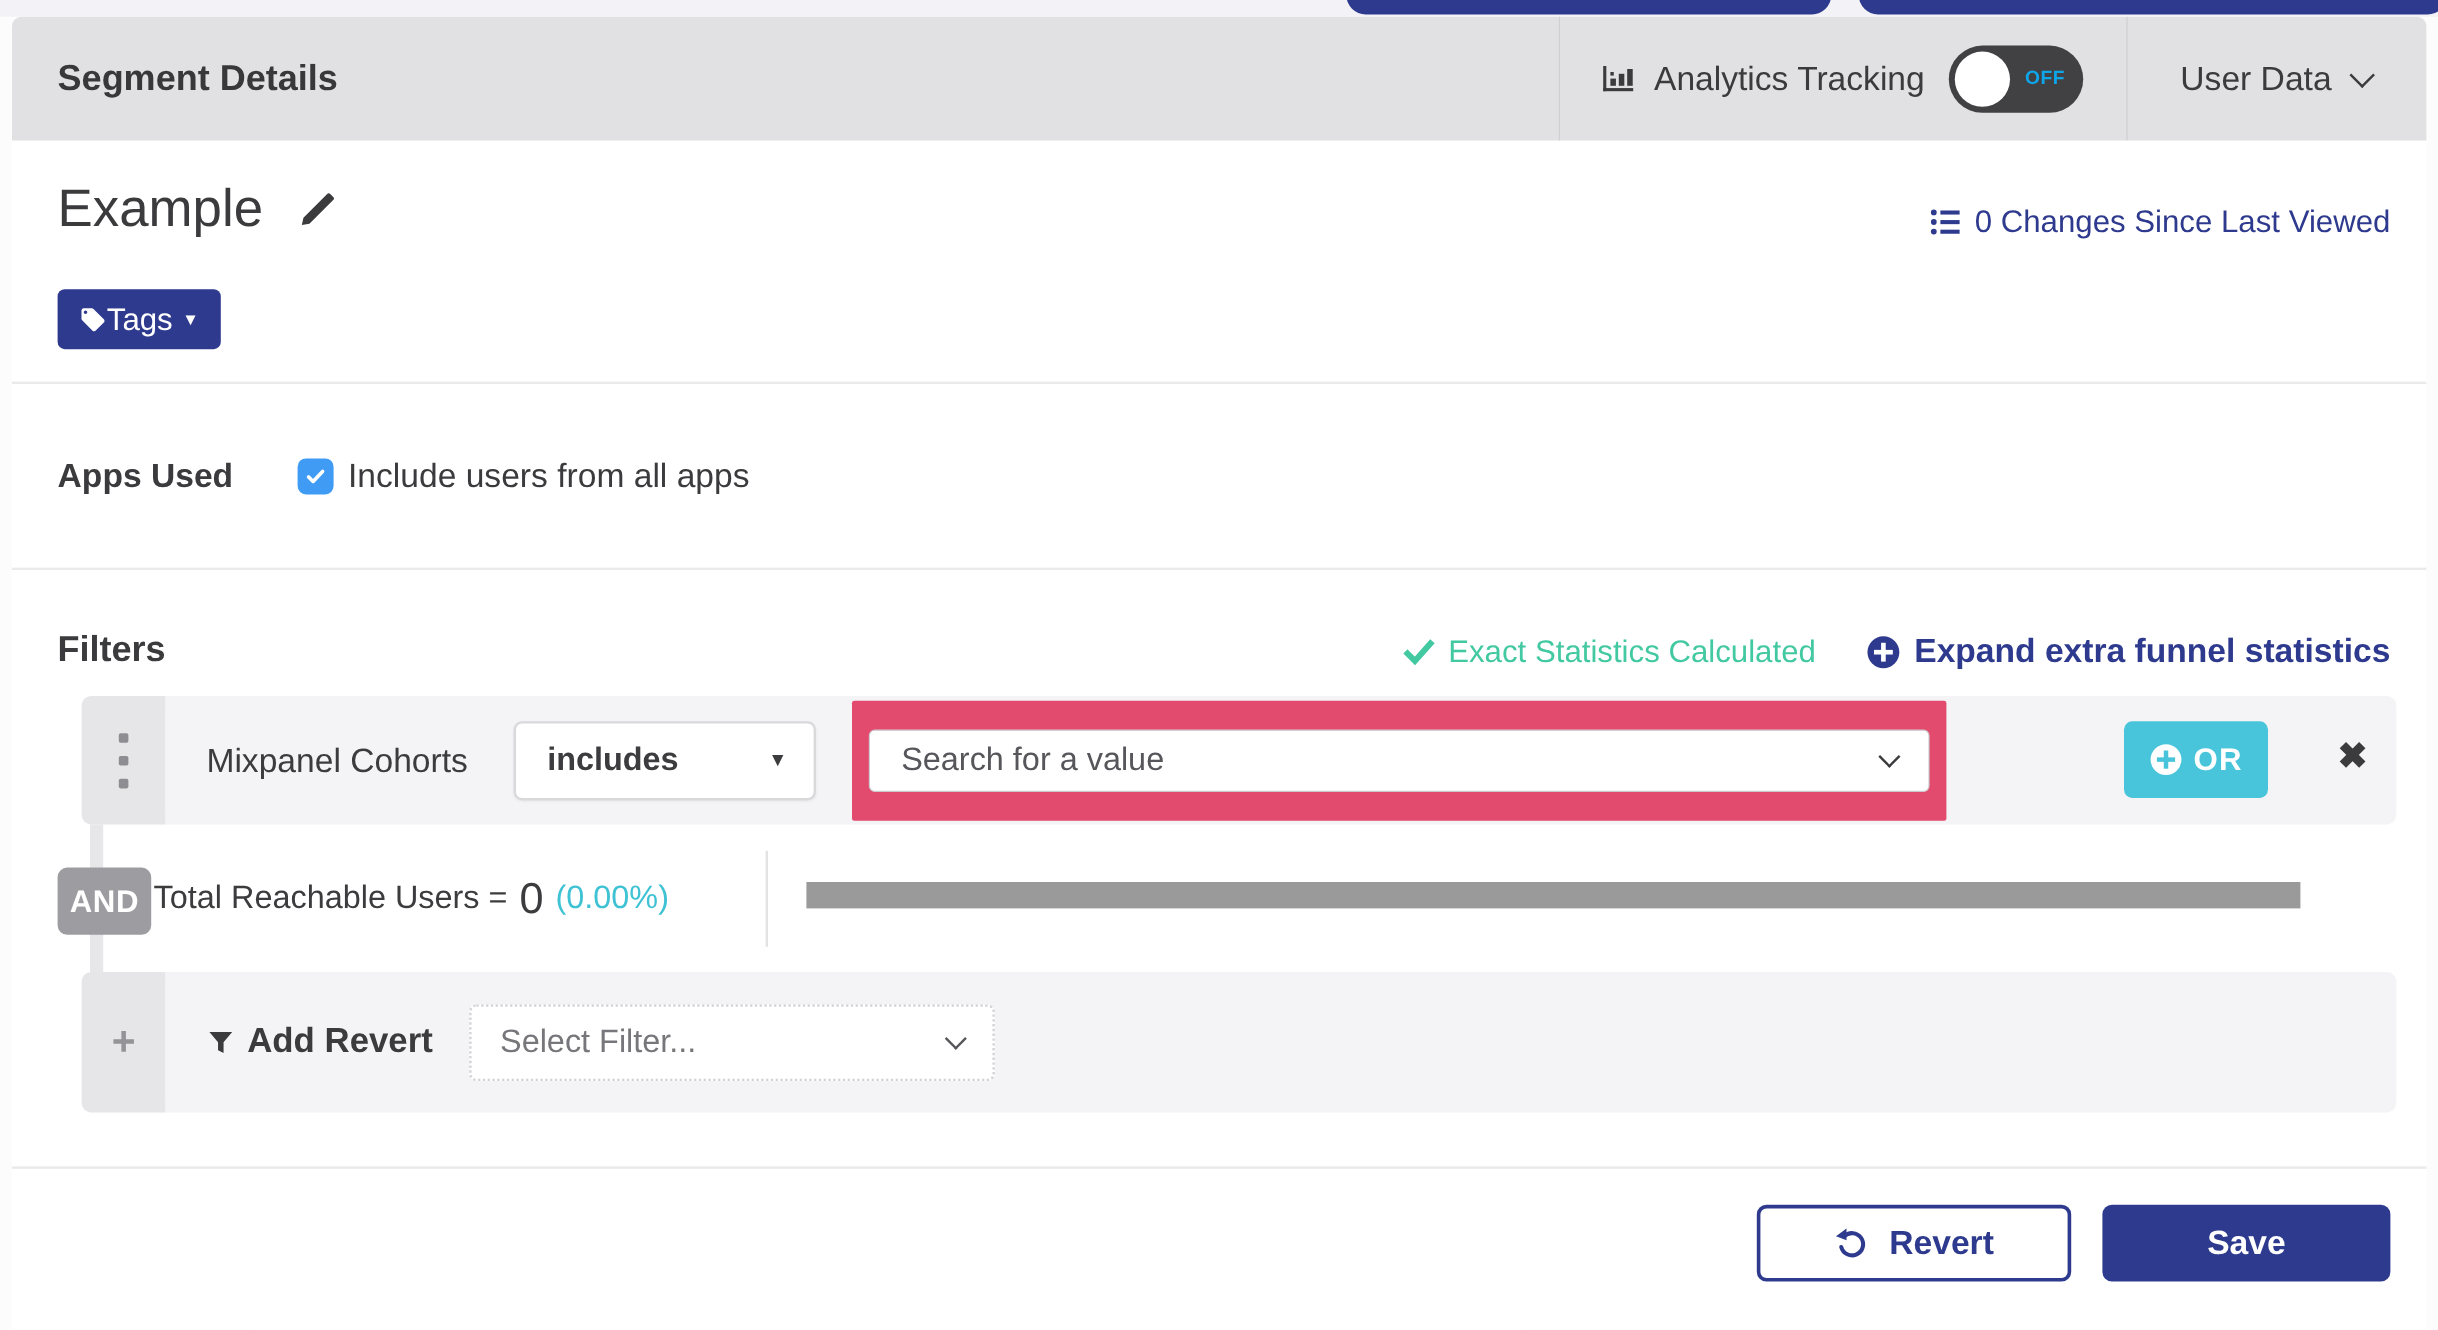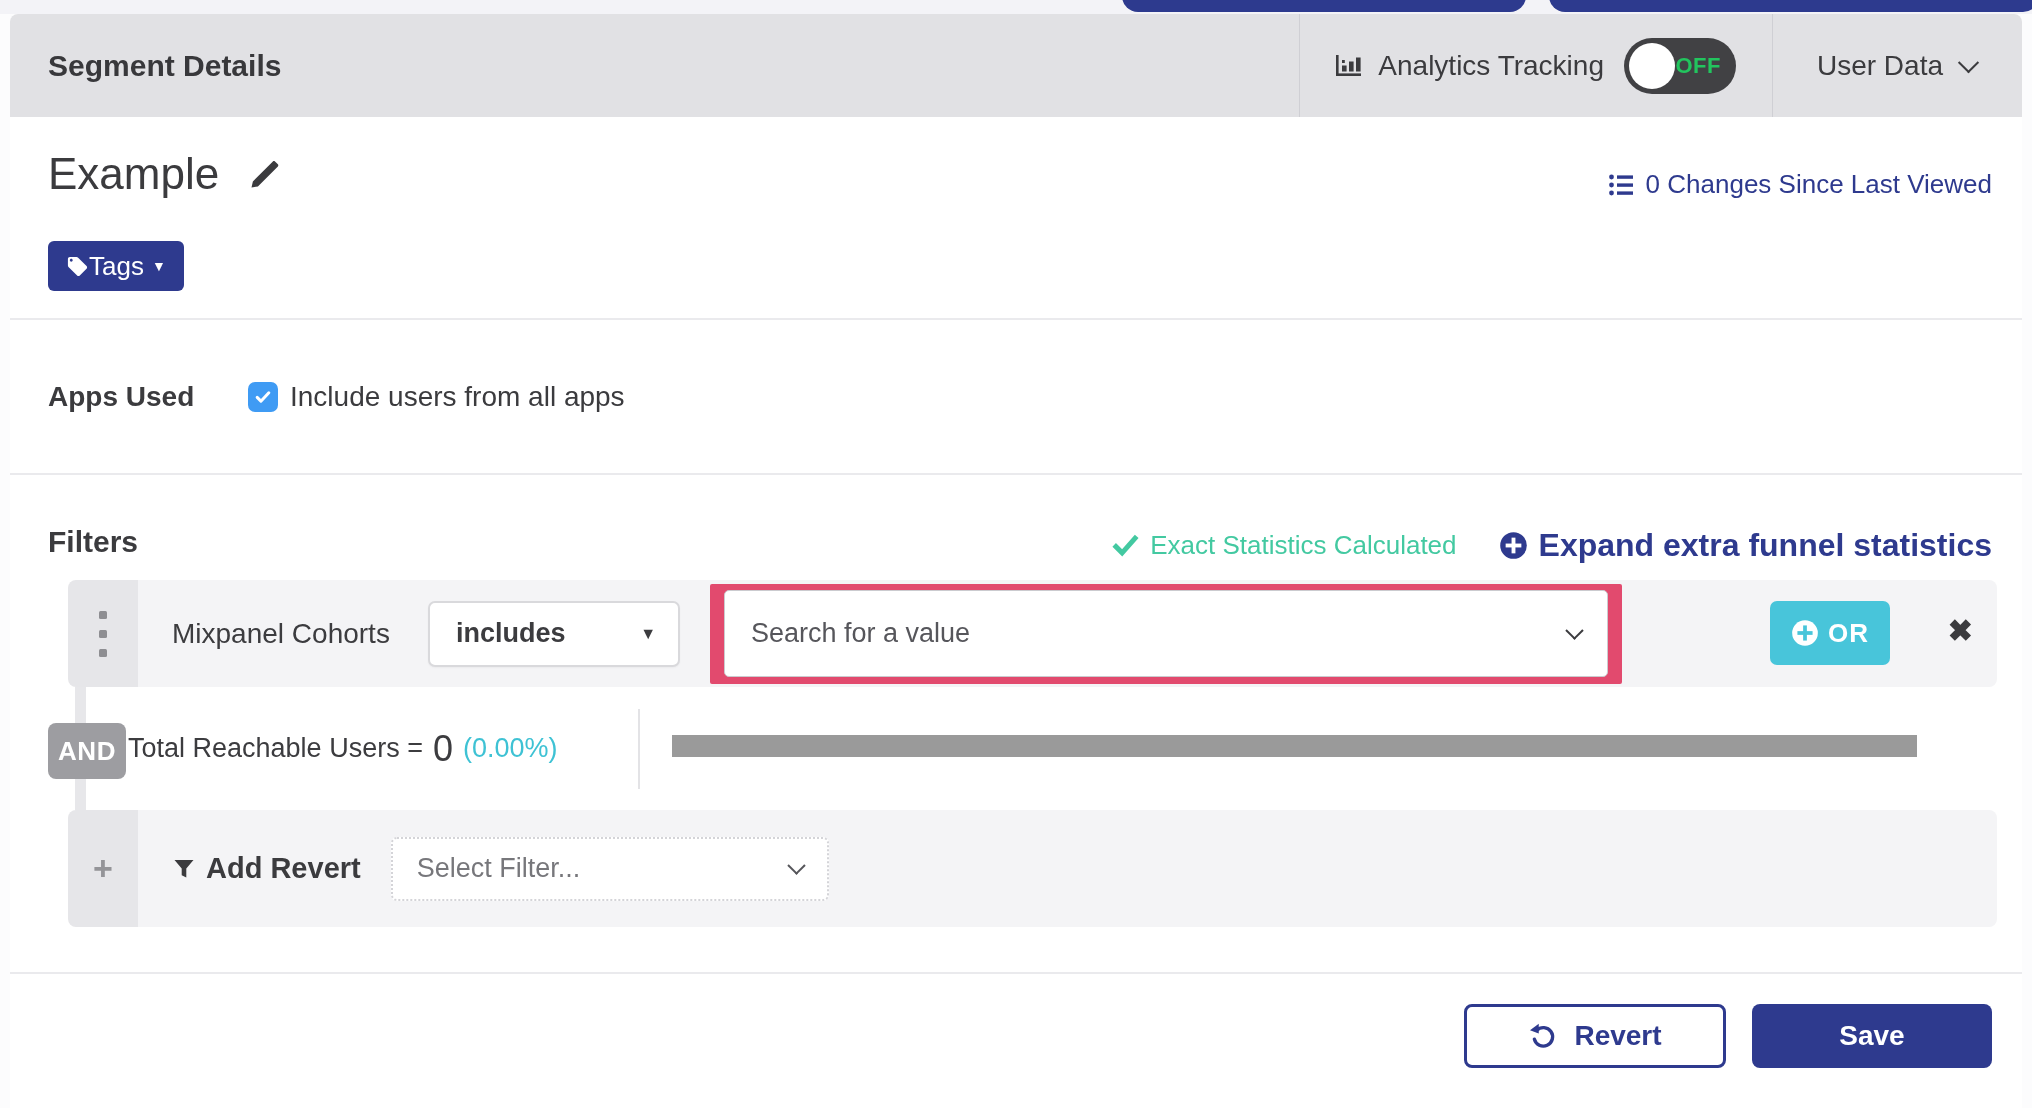--- a/index.html
+++ b/index.html
@@ -17,21 +17,21 @@
   #hdr { position:relative; height:103px; background:#e1e1e4; border-radius:8px 8px 0 0; display:flex; align-items:center; }
   #hdr .title { margin-left:38px; font-size:30px; font-weight:bold; color:#38383b; }
   #hdr .spacer { flex:1; }
   .hdr-group { height:100%; display:flex; align-items:center; border-left:1px solid #cfcfd4; }
   #grp-analytics { padding:0 36px 0 32px; }
   #grp-userdata { padding:0 46px 0 44px; }
   #grp-analytics .lbl { font-size:28px; margin-left:14px; color:#3b3b3e; }
   #grp-userdata .lbl { font-size:28px; color:#3b3b3e; }
   .toggle { margin-left:20px; width:112px; height:56px; background:#414144; border-radius:28px; position:relative; cursor:pointer; }
   .toggle .knob { position:absolute; left:5px; top:5px; width:46px; height:46px; border-radius:50%; background:#ffffff; }
-  .toggle .state { position:absolute; right:15px; top:0; height:52px; line-height:56px; color:#22c55e; font-size:22px; font-weight:bold; letter-spacing:.5px; }
+  .toggle .state { position:absolute; right:15px; top:0; height:52px; line-height:56px; color:#0ea5e9; font-size:16px; font-weight:bold; letter-spacing:.5px; }
   .chev { display:inline-block; width:15px; height:15px; border-right:2.6px solid #3b3b3e; border-bottom:2.6px solid #3b3b3e; transform:rotate(45deg) translate(-2px,-2px); }
   #grp-userdata .chev { margin-left:18px; }
 
   
   #sect-title { position:relative; height:203px; border-bottom:2px solid #eaeaed; }
   #seg-name-row { position:absolute; left:38px; top:32px; display:flex; align-items:center; gap:28px; }
   #seg-name { font-size:44px; font-weight:400; color:#3b3b3e; }
   #changes-link { position:absolute; right:30px; top:52px; display:flex; align-items:center; gap:12px; color:#2e3a8e; font-size:26px; cursor:pointer; }
   #tags-btn { position:absolute; left:38px; top:124px; height:50px; padding:0 18px; background:#2e3a8e; border-radius:6px; display:flex; align-items:center; cursor:pointer; }
   #tags-btn .lbl { color:#fff; font-size:26px; }
@@ -42,34 +42,34 @@
   #sect-apps { height:155px; border-bottom:2px solid #eaeaed; display:flex; align-items:center; padding-left:38px; }
   #apps-label { font-size:28px; font-weight:bold; width:200px; color:#3b3b3e; }
   .checkbox { width:30px; height:30px; border-radius:7px; background:#3f9bf4; display:flex; align-items:center; justify-content:center; cursor:pointer; }
   #apps-cb-label { font-size:28px; margin-left:12px; color:#3b3b3e; }
 
   
   #sect-filters { position:relative; height:497px; }
   #filters-title { position:absolute; left:38px; top:50px; font-size:30px; font-weight:bold; color:#3b3b3e; }
   #filters-links { position:absolute; right:30px; top:52px; display:flex; align-items:center; gap:42px; }
   #exact-stats { display:flex; align-items:center; gap:11px; color:#43c9a1; font-size:26px; }
-  #expand-link { display:flex; align-items:center; gap:11px; color:#2e3a8e; font-size:32px; font-weight:600; cursor:pointer; }
+  #expand-link { display:flex; align-items:center; gap:11px; color:#2e3a8e; font-size:28px; font-weight:600; cursor:pointer; }
 
   .filter-row { position:absolute; left:38px; right:25px; display:flex;margin-left:20px; }
   #frow1 { top:105px; height:107px; }
   #frow-add { top:335px; height:117px; }
   .dragcol { width:70px; background:#e6e6e9; border-radius:8px 0 0 8px; display:flex; flex-direction:column; align-items:center; justify-content:center; cursor:grab; }
   .dragcol .dot { width:8px; height:8px; background:#8e8e92; border-radius:1.5px; margin:5.5px 0; }
   .rowbody { flex:1; background:#f4f4f6; border-radius:0 8px 8px 0; display:flex; align-items:center; position:relative; }
   #f-field { margin-left:34px; width:256px; font-size:28px; color:#3c3c3f; }
   #op-select { width:252px; height:66px; background:#fff; border:2px solid #d9d9dc; border-radius:7px; display:flex; align-items:center; justify-content:space-between; padding:0 22px 0 26px; cursor:pointer; box-shadow:0 1px 2px rgba(0,0,0,.04); }
   #op-select .lbl { font-size:27px; font-weight:bold; color:#3c3c3f; }
   #op-select .caret { color:#3c3c3f; font-size:16px; }
   #pink-wrap { margin-left:30px; width:912px; height:100px; background:#e24a6e; border-radius:2px; display:flex; align-items:center; justify-content:center; }
-  #val-select { width:884px; height:87px; background:#fff; border:1px solid #cbcbcf; border-radius:5px; display:flex; align-items:center; justify-content:space-between; padding:0 26px 0 26px; cursor:pointer; }
+  #val-select { width:884px; height:52px; background:#fff; border:1px solid #cbcbcf; border-radius:5px; display:flex; align-items:center; justify-content:space-between; padding:0 26px 0 26px; cursor:pointer; }
   #val-select .lbl { font-size:27px; color:#56565b; }
   #val-select .chev { width:13px; height:13px; border-width:2.2px; }
   #or-btn { position:absolute; right:107px; top:21px; width:120px; height:64px; background:#48c5da; border-radius:7px; display:flex; align-items:center; justify-content:center; gap:9px; cursor:pointer; }
   #or-btn .lbl { color:#fff; font-size:26px; font-weight:bold; letter-spacing:1px; }
   #close-x { position:absolute; right:24px; top:36px; font-size:30px; font-weight:bold; color:#3b3b3e; cursor:pointer; line-height:1; }
 
   #connector { position:absolute; left:0; right:0; top:212px; height:123px; }
   #conn-line { position:absolute; left:65px; width:11px; top:0; bottom:0; background:#e7e7ea; }
   #and-badge { position:absolute; left:38px; top:36px; width:78px; height:56px; background:#9d9da1; border-radius:8px; display:flex; align-items:center; justify-content:center; color:#fff; font-size:26px; font-weight:bold; letter-spacing:.5px; }
   #reach { position:absolute; left:118px; top:0; height:123px; display:flex; align-items:center; }

